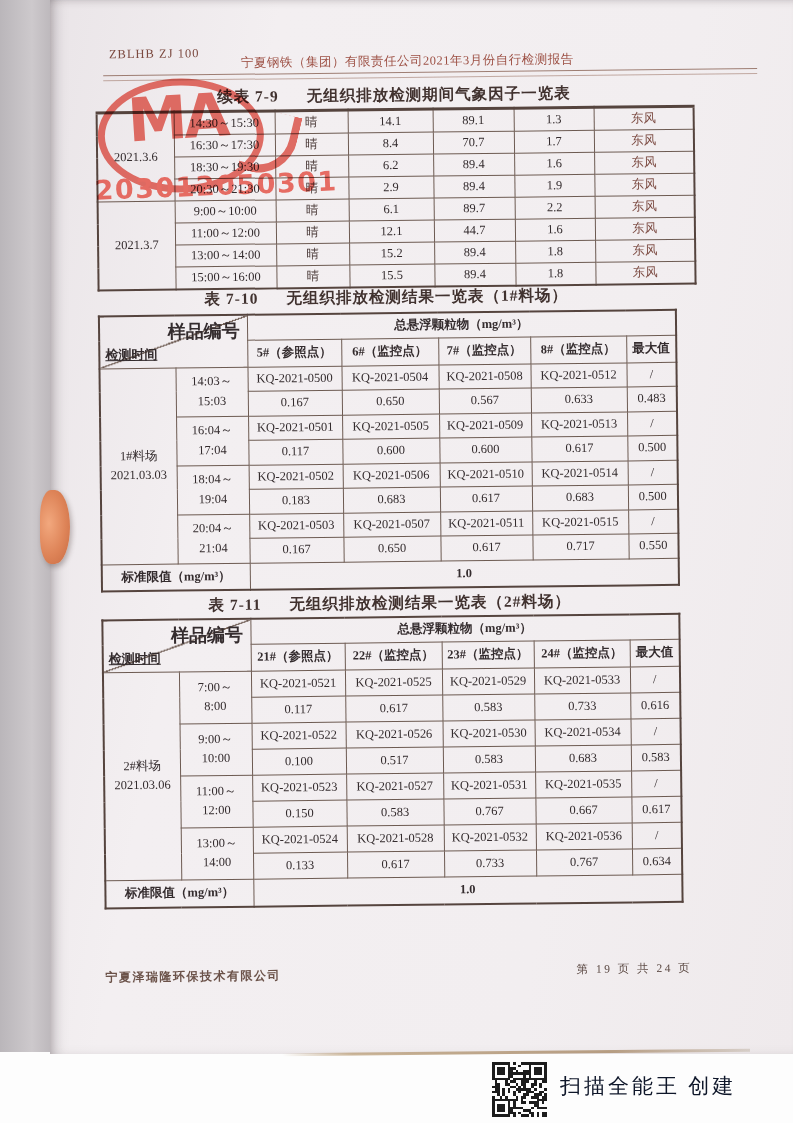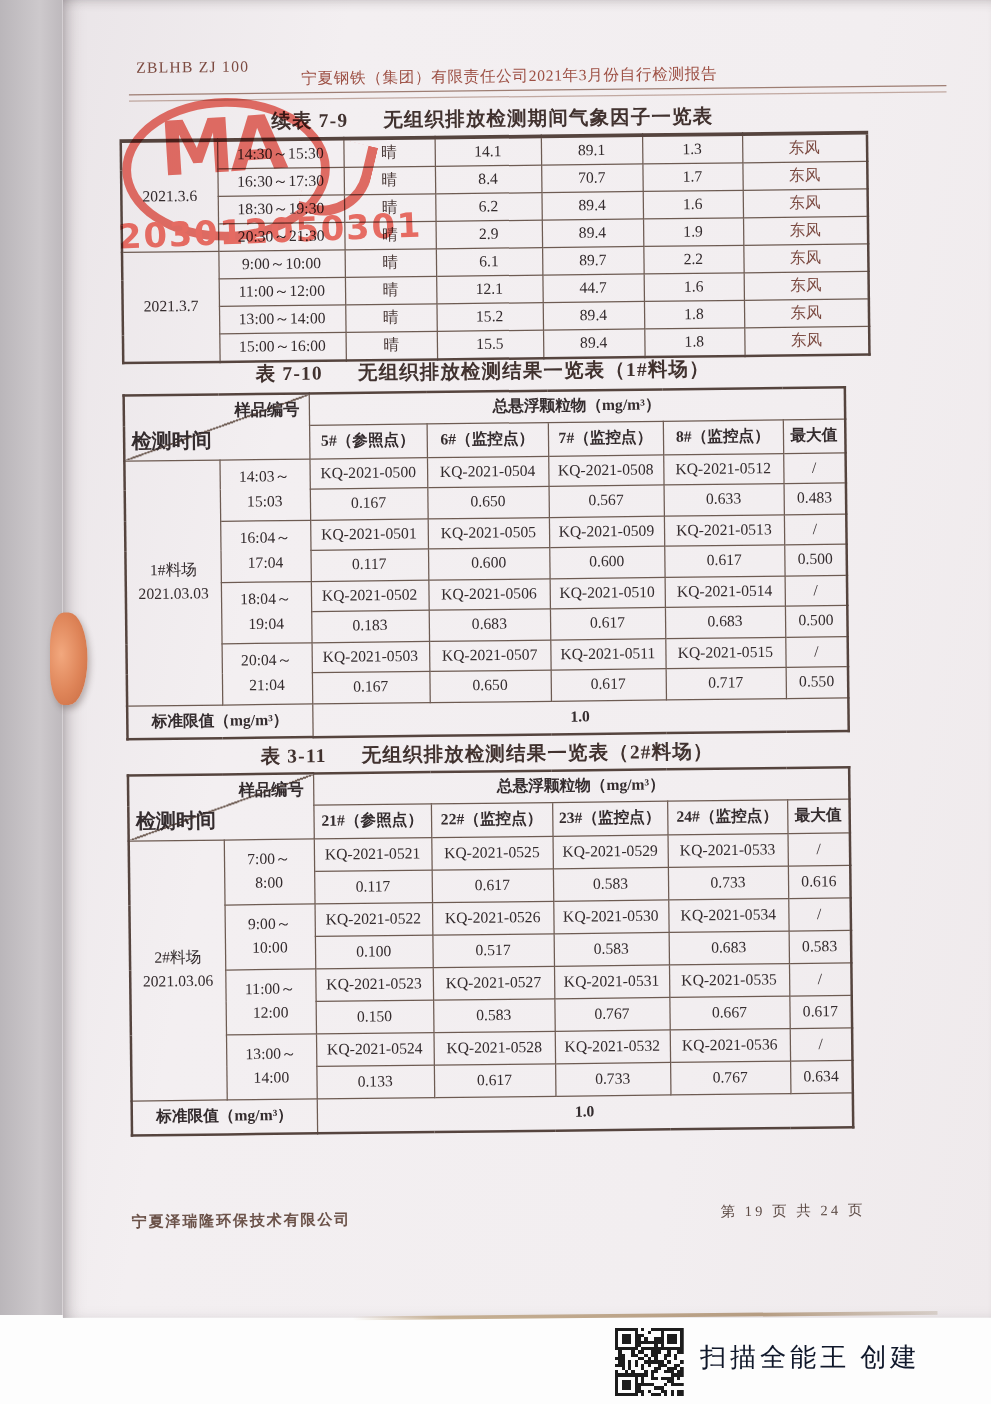--- a/index.html
+++ b/index.html
@@ -56,22 +56,22 @@
   #met-table .wx-cell{color:#4a3a38;}
   #res1-table{left:100px;top:312px;width:577px;border:2px solid #55443e;}
   #res2-table{left:100px;top:616px;width:577px;border:2px solid #55443e;}
   .res tr.hrow1{height:25px;} .res tr.hrow2{height:27px;}
   #res1-table tr.id-row{height:24px;} #res1-table tr.val-row{height:25px;}
   #res2-table tr.id-row{height:26px;} #res2-table tr.val-row{height:26px;}
   #res1-table tr.limit-row{height:27px;} #res2-table tr.limit-row{height:28px;}
   .res td{font-size:12.5px;}
   .diag{position:relative;
     background:linear-gradient(to bottom right,transparent calc(50% - .7px),#6d5b52 calc(50% - .7px),#6d5b52 calc(50% + .7px),transparent calc(50% + .7px));}
-  .diag .corner-top{position:absolute;top:3px;right:7px;font-weight:bold;font-size:13px;}
-  .diag .corner-bottom{position:absolute;bottom:4px;left:5px;font-weight:bold;font-size:16px;}
+  .diag .corner-top{position:absolute;top:3px;right:7px;font-weight:bold;font-size:18px;}
+  .diag .corner-bottom{position:absolute;bottom:4px;left:5px;font-weight:bold;font-size:13px;text-decoration:underline;}
   .span-head,.limit-label{font-weight:bold;font-size:13px;}
   .col-head{font-weight:bold;font-size:12.5px;}
   .limit-value{font-weight:bold;}
   .group-cell,.time-cell{line-height:1.55;font-size:12.5px;}
 
   
   .footer-company{position:absolute;left:100px;top:966px;font-size:12px;color:#6b5249;
     font-weight:bold;letter-spacing:1.5px;}
   .footer-page{position:absolute;right:106px;top:964px;font-size:11.5px;color:#5c4a44;letter-spacing:2.5px;}
 
@@ -289,21 +289,21 @@
             <td class="max-val">0.550</td>
           </tr>
           <tr class="limit-row">
             <td class="limit-label" colspan="2">标准限值（mg/m³）</td>
             <td class="limit-value" colspan="5">1.0</td>
           </tr>
         </tbody>
     </table>
 
     <div id="t711-title" class="tbl-title">
-      <span>表 3-11</span>
+      <span>表 7-11</span>
       <span>无组织排放检测结果一览表（2#料场）</span>
     </div>
     <table id="res2-table" class="res">
       <colgroup>
           <col style="width:76px">
           <col style="width:72px">
           <col style="width:94px">
         <col style="width:97px">
           <col style="width:92px">
           <col style="width:96px">

